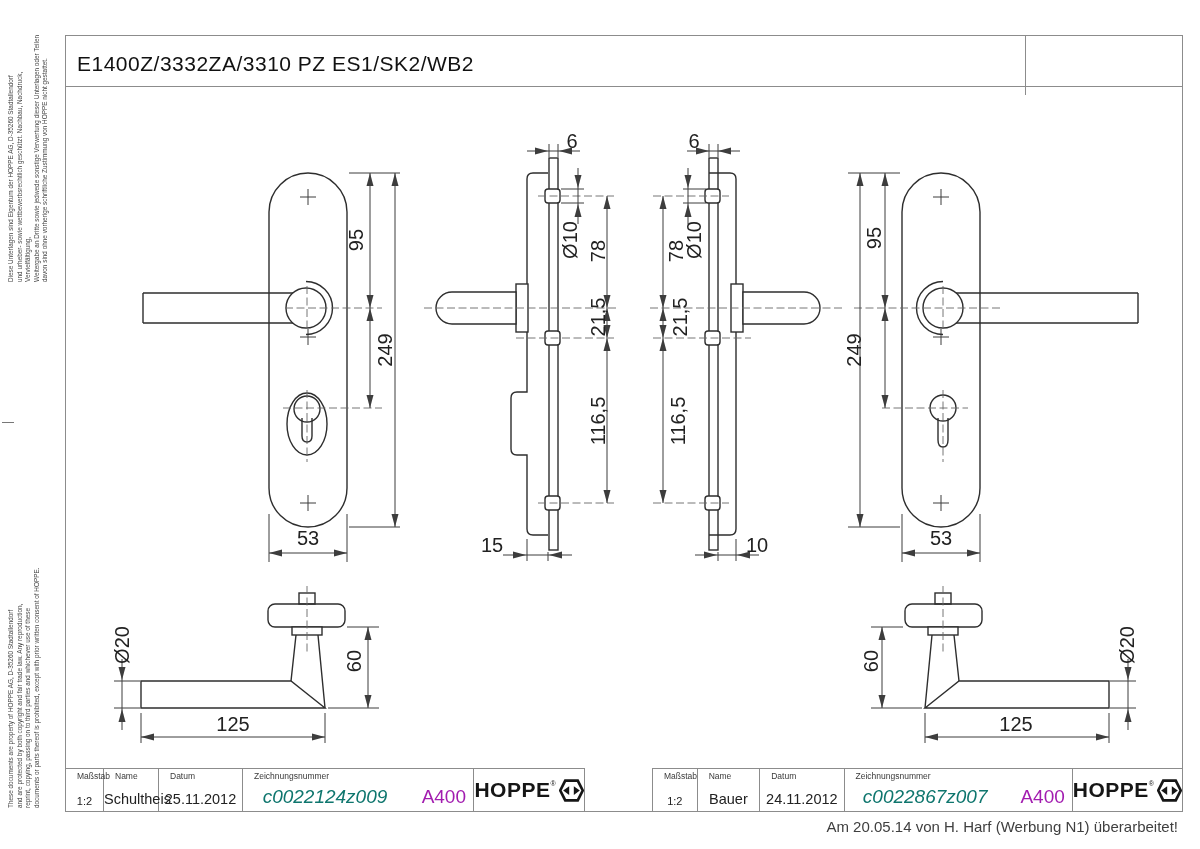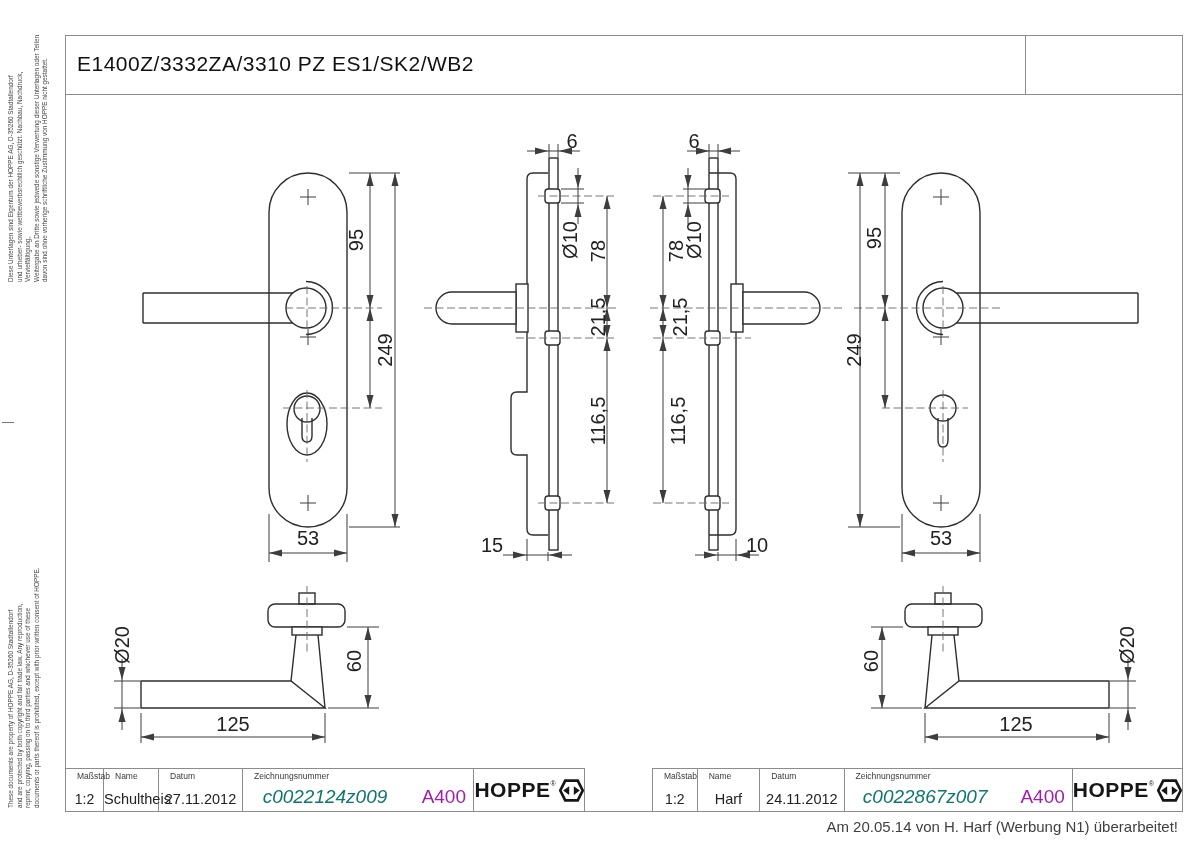--- a/index.html
+++ b/index.html
@@ -10,36 +10,36 @@
   
   .side-note { position:absolute; transform:rotate(-90deg); transform-origin:0 0;
                font-size:6.4px; line-height:8.6px; color:#444; white-space:pre-line; }
   .side-note.german  { left:7px; top:282px; width:250px; }
   .side-note.english { left:7px; top:808px; width:348px; }
   .fold-mark { position:absolute; left:2px; top:422px; width:12px; height:1px; background:#777; }
 
   
   .frame { position:absolute; left:65px; top:35px; width:1118px; height:777px;
            border:1px solid #8c8c8c; }
-  .title-row { position:absolute; left:65px; top:35px; width:1118px; height:60px;
+  .title-row { position:absolute; left:65px; top:35px; width:1118px; height:52px;
                border-bottom:1px solid #8c8c8c; }
   .title-text { position:absolute; left:12px; top:17px; font-size:21px; color:#111;
                 letter-spacing:0.5px; }
   .title-divider { position:absolute; left:960px; top:0; width:1px; height:60px; background:#8c8c8c; }
 
   
   .tb { position:absolute; top:768px; height:44px; display:flex; background:#fff;
         border:1px solid #8c8c8c; }
   .tb-left  { left:65px;  width:520px; }
   .tb-right { left:652px; width:531px; }
   .cell { position:relative; border-right:1px solid #8c8c8c; height:100%; }
   .cell:last-child { border-right:none; }
   .lbl { position:absolute; left:3px; top:2px; font-size:8.5px; color:#3a3a3a;margin-left:8px; }
   .val { position:absolute; left:0; right:0; bottom:4px; text-align:center; color:#222; }
-  .v-scale { font-size:14px; }
+  .v-scale { font-size:11px; }
   .v-name, .v-date { font-size:14.5px; }
   .num  { position:absolute; left:0; right:66px; bottom:3px; text-align:center; font-size:19px; color:#0f766e;font-style:italic;}
   .code { position:absolute; right:7px; bottom:3px; font-size:19px; color:#a21caf; }
   .c-brand { display:flex; align-items:center; justify-content:center; }
   .brand { font-size:21px; font-weight:bold; color:#161616; letter-spacing:0.5px; }
   .reg { font-size:7px; vertical-align:top; position:relative; top:-7px; color:#161616;}
   .hexlogo { margin-left:3px; }
 
   .footer-note { position:absolute; right:22px; top:818px; font-size:15px; color:#3f3f3f; }
 
@@ -239,21 +239,21 @@
     <div class="cell" style="width:38px">
       <div class="lbl">Maßstab</div>
       <div class="val v-scale">1:2</div>
     </div>
     <div class="cell" style="width:55px">
       <div class="lbl">Name</div>
       <div class="val v-name">Schultheis</div>
     </div>
     <div class="cell" style="width:84px">
       <div class="lbl">Datum</div>
-      <div class="val v-date">27.11.2012</div>
+      <div class="val v-date">25.11.2012</div>
     </div>
     <div class="cell" style="width:231px">
       <div class="lbl">Zeichnungsnummer</div>
       <div class="num">c0022124z009</div>
       <div class="code">A400</div>
     </div>
     <div class="cell c-brand" style="flex:1">
       <span class="brand">HOPPE</span>
         <span class="reg">®</span>
       <svg class="hexlogo" width="25" height="23" viewBox="0 0 24 22">
@@ -264,21 +264,21 @@
     </div>
   </div>
 
   <div class="tb tb-right">
     <div class="cell" style="width:45px">
       <div class="lbl">Maßstab</div>
       <div class="val v-scale">1:2</div>
     </div>
     <div class="cell" style="width:63px">
       <div class="lbl">Name</div>
-      <div class="val v-name">Harf</div>
+      <div class="val v-name">Bauer</div>
     </div>
     <div class="cell" style="width:85px">
       <div class="lbl">Datum</div>
       <div class="val v-date">24.11.2012</div>
     </div>
     <div class="cell" style="width:230px">
       <div class="lbl">Zeichnungsnummer</div>
       <div class="num">c0022867z007</div>
       <div class="code">A400</div>
     </div>

